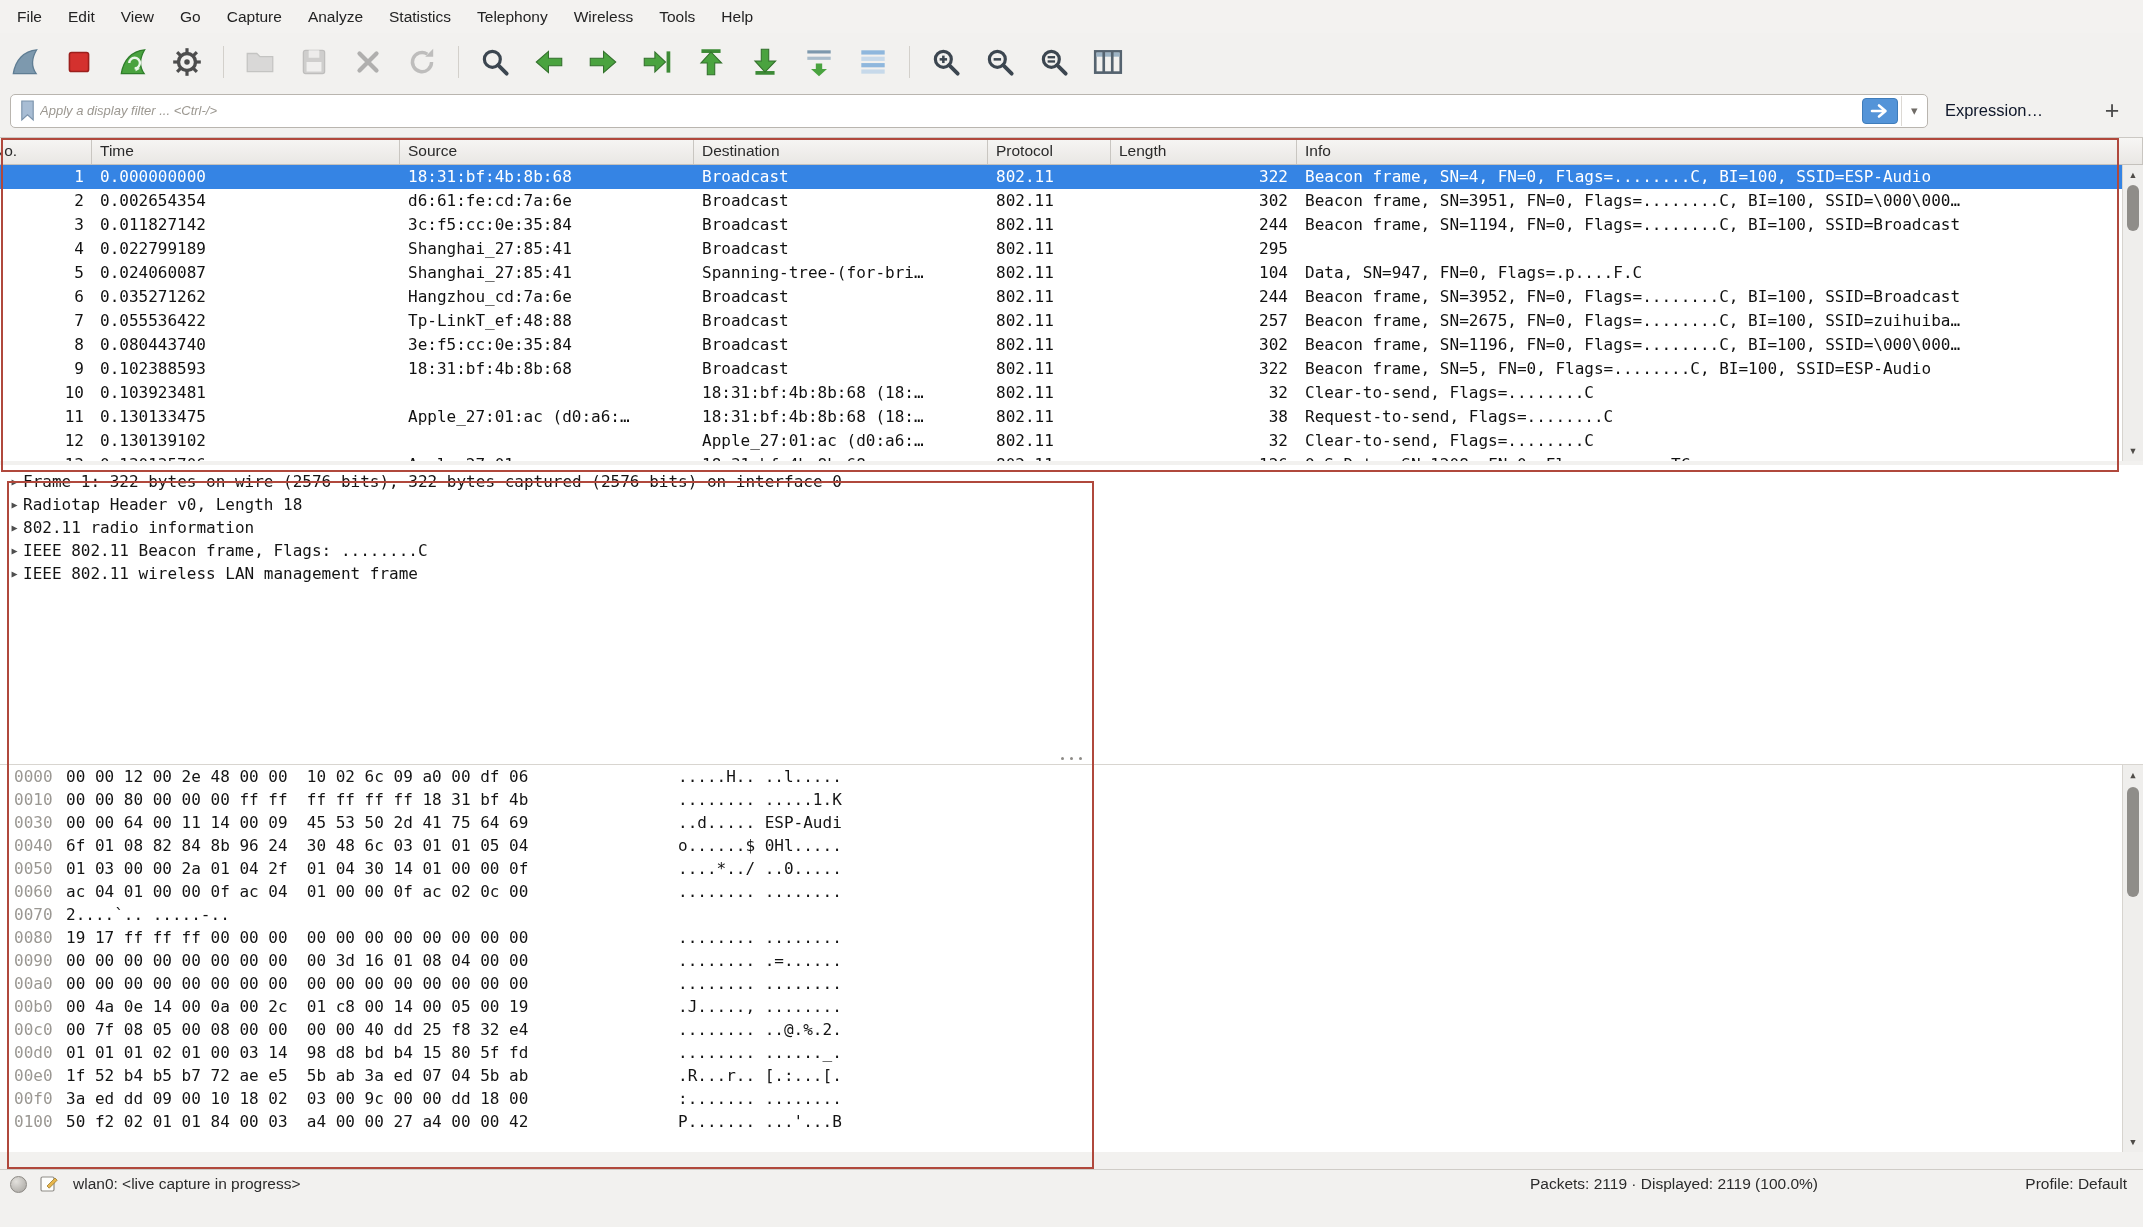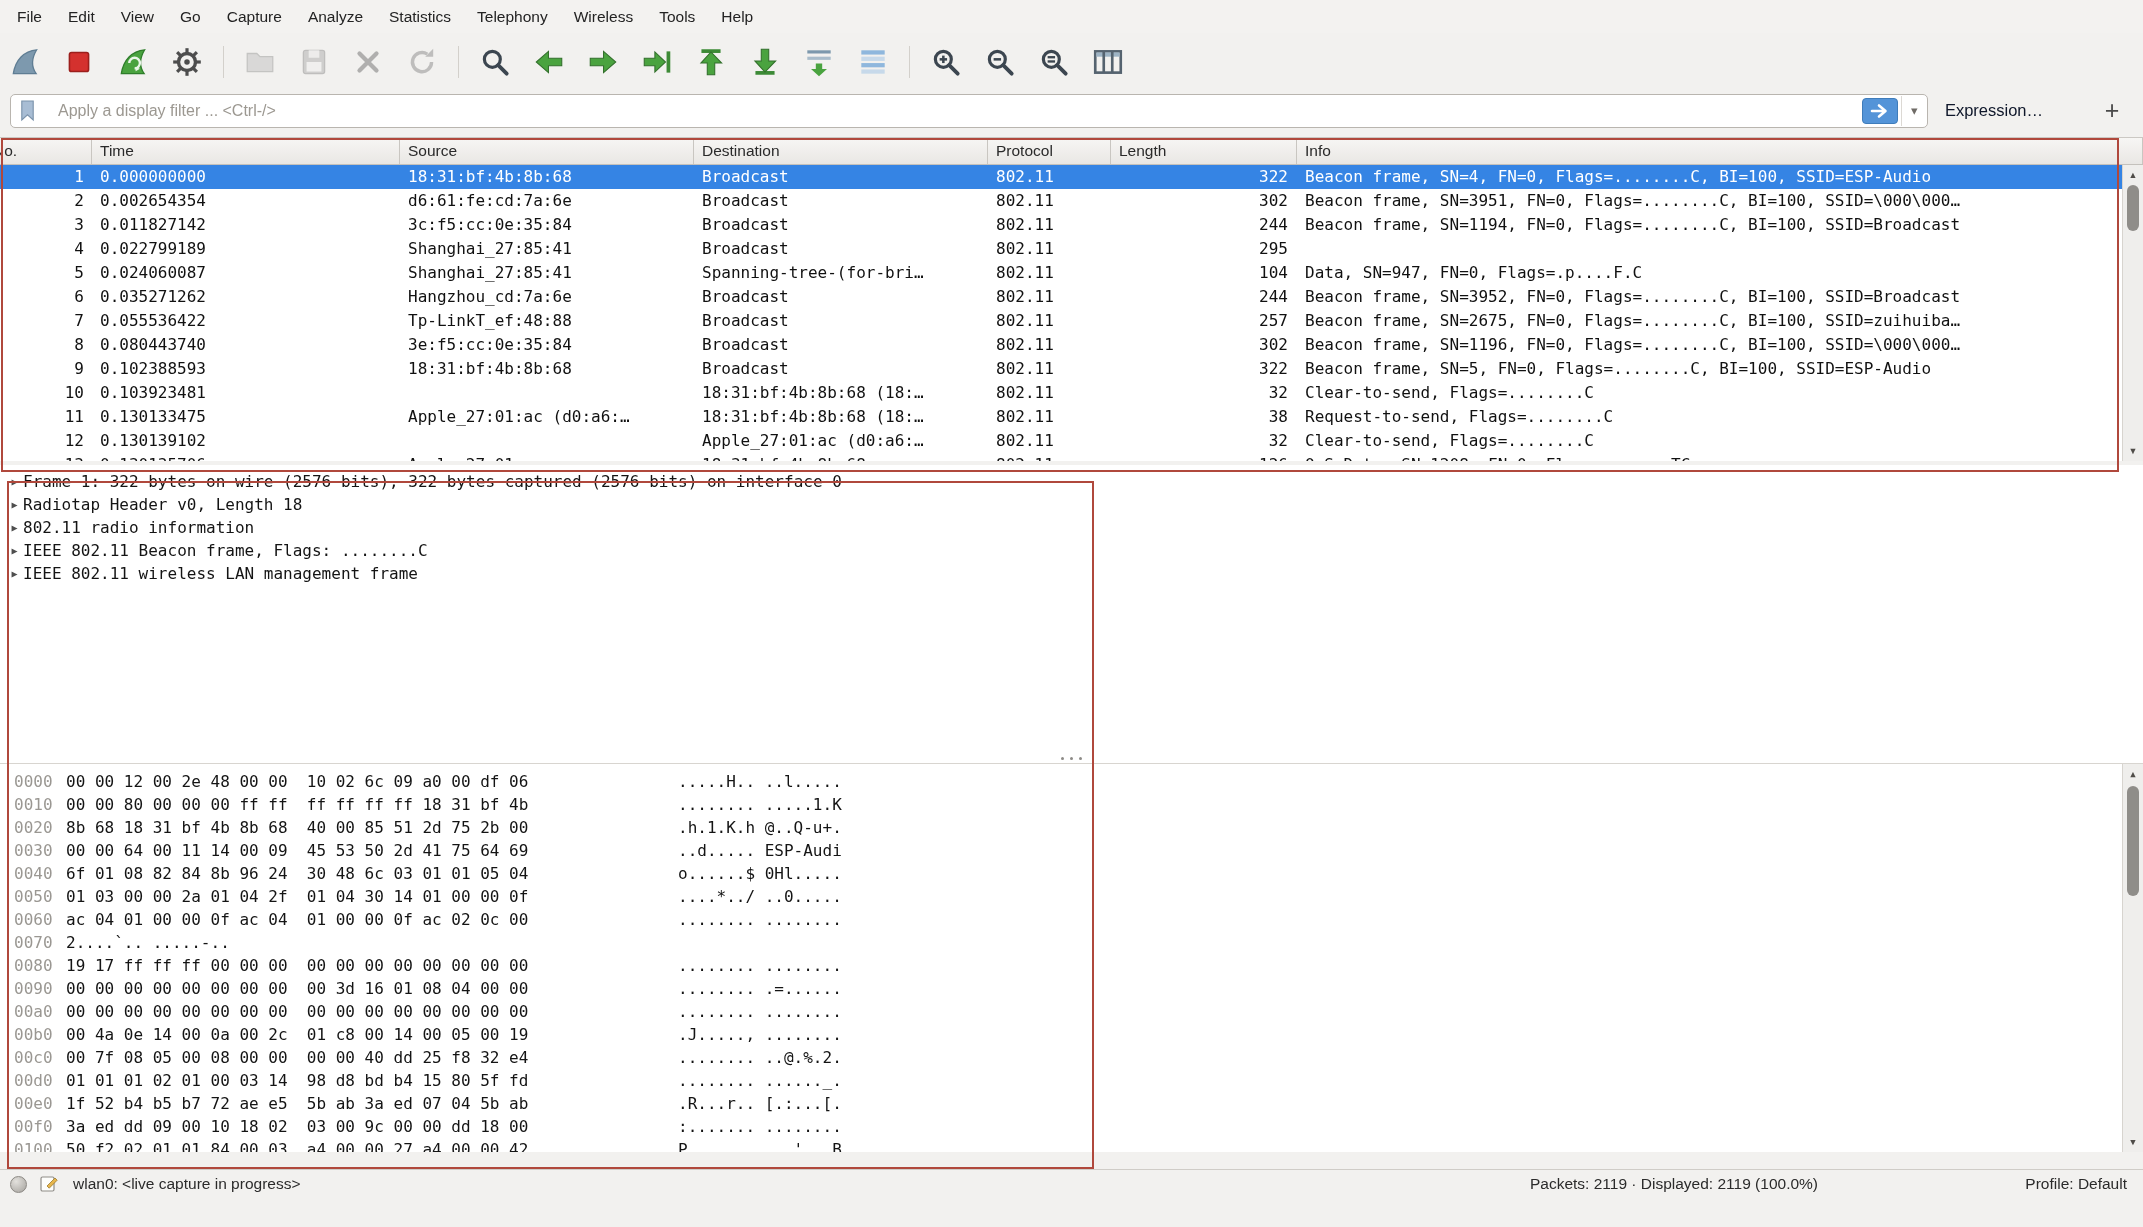--- a/index.html
+++ b/index.html
@@ -14,21 +14,21 @@
   
   .toolbar { height:59px; display:flex; align-items:center; gap:8px; padding:0 2px; }
   .tb-btn { width:46px; height:46px; display:flex; align-items:center; justify-content:center; border-radius:4px; }
   .tb-btn.disabled { opacity:.38; filter:grayscale(1); }
   .tb-sep { width:1px; height:32px; background:#d3d0cb; margin:0 5px; }
 
   
   .filterbar { height:47px; display:flex; align-items:center; padding:0 14px 6px 10px; }
   .filter-field { flex:1; height:34px; background:#fff; border:1px solid #b9b5af; border-radius:5px; display:flex; align-items:center; padding-left:7px; }
   .bm { display:flex; align-items:center; }
-  .placeholder { color:#9c9891; font-size:16px; margin-left:21px; flex:1; white-space:nowrap; overflow:hidden; }
+  .placeholder { color:#9c9891; font-size:13px; margin-left:3px; flex:1; white-space:nowrap; overflow:hidden;font-style:italic; }
   .apply-btn { width:36px; height:26px; background:var(--applyblue,#5494d8); border:1px solid #3f7cba; border-radius:4px; display:flex; align-items:center; justify-content:center; margin-right:3px; flex-shrink:0; }
   .dd-btn { width:26px; height:30px; display:flex; align-items:center; justify-content:center; color:#6f6b66; font-size:13px; border-left:1px solid #dcd9d4; flex-shrink:0; }
   .expression { margin-left:17px; font-size:16.5px; color:#0f172a; white-space:nowrap; }
   .plus-btn { margin-left:52px; font-size:25px; color:#4a4a4a; width:34px; text-align:center; }
 
   
   .packet-list { height:332px; background:#fff; position:relative; display:flex; flex-direction:column; overflow:hidden; }
   .pl-header { height:28px; display:flex; background:linear-gradient(#f7f6f4,#e9e7e4); border-top:1px solid #cbc8c3; border-bottom:1px solid #c4c1bc; font-size:15.5px; color:#2a2a2a; flex-shrink:0; }
   .pl-cell { overflow:hidden; white-space:nowrap; flex-shrink:0; }
   .pl-header .pl-cell { line-height:26px; border-right:1px solid #c9c6c1; padding-left:8px; }
@@ -50,21 +50,21 @@
   
   .detail-pane { height:296px; background:#fff; padding-top:5px; font-family:"DejaVu Sans Mono","Liberation Mono",monospace; font-size:16px; color:#141414; }
   .d-line { height:23px; line-height:23px; display:flex; align-items:center; padding-left:6px; }
   .tri { width:17px; font-size:10px; color:#4e4e4e; text-align:center; flex-shrink:0; }
   .d-text { white-space:pre; }
 
   .splitter { height:10px; background:#fff; display:flex; align-items:center; justify-content:center; gap:6px; }
   .splitter .dot { width:3px; height:3px; border-radius:50%; background:#8d8b87; }
 
   
-  .hex-pane { height:398px; background:#fff; border-top:1px solid #d8d5d0; padding-top:6px; position:relative; font-family:"DejaVu Sans Mono","Liberation Mono",monospace; font-size:16px; overflow:hidden; }
+  .hex-pane { height:398px; background:#fff; border-top:1px solid #d8d5d0; position:relative; font-family:"DejaVu Sans Mono","Liberation Mono",monospace; font-size:16px; overflow:hidden; }
   .hx-row { height:23px; line-height:23px; display:flex; white-space:pre; }
   .hx-off { width:52px; margin-left:14px; color:#9a9792; flex-shrink:0; }
   .hx-bytes { width:612px; color:#141414; flex-shrink:0; }
   .hx-ascii { color:#141414; }
 
   .bottom-gap { height:17px; }
 
   
   .statusbar { height:31px; border-top:1px solid #cfccc7; display:flex; align-items:center; font-size:15.5px; color:#2b2b2b; position:relative; background:#f2f1ef; }
   .st-circle { width:17px; height:17px; border-radius:50%; margin-left:10px; background:radial-gradient(circle at 35% 30%, #e3e1dd, #a5a29d); border:1px solid #8c8984; flex-shrink:0; }
@@ -431,21 +431,20 @@
   <div class="splitter">
     <span class="dot"></span>
       <span class="dot"></span>
       <span class="dot"></span>
   </div>
 
   <div class="hex-pane">
     <div id="hex-rows">
         <div class="hx-row"><span class="hx-off">0000</span><span class="hx-bytes">00 00 12 00 2e 48 00 00  10 02 6c 09 a0 00 df 06</span><span class="hx-ascii">.....H.. ..l.....</span></div>
         <div class="hx-row"><span class="hx-off">0010</span><span class="hx-bytes">00 00 80 00 00 00 ff ff  ff ff ff ff 18 31 bf 4b</span><span class="hx-ascii">........ .....1.K</span></div>
-        <div class="hx-row"><span class="hx-off">0020</span><span class="hx-bytes">8b 68 18 31 bf 4b 8b 68  40 00 85 51 2d 75 2b 00</span><span class="hx-ascii">.h.1.K.h @..Q-u+.</span></div>
         <div class="hx-row"><span class="hx-off">0030</span><span class="hx-bytes">00 00 64 00 11 14 00 09  45 53 50 2d 41 75 64 69</span><span class="hx-ascii">..d..... ESP-Audi</span></div>
         <div class="hx-row"><span class="hx-off">0040</span><span class="hx-bytes">6f 01 08 82 84 8b 96 24  30 48 6c 03 01 01 05 04</span><span class="hx-ascii">o......$ 0Hl.....</span></div>
         <div class="hx-row"><span class="hx-off">0050</span><span class="hx-bytes">01 03 00 00 2a 01 04 2f  01 04 30 14 01 00 00 0f</span><span class="hx-ascii">....*../ ..0.....</span></div>
         <div class="hx-row"><span class="hx-off">0060</span><span class="hx-bytes">ac 04 01 00 00 0f ac 04  01 00 00 0f ac 02 0c 00</span><span class="hx-ascii">........ ........</span></div>
         <div class="hx-row"><span class="hx-off">0070</span><span class="hx-ascii">2....`.. .....-..</span></div>
         <div class="hx-row"><span class="hx-off">0080</span><span class="hx-bytes">19 17 ff ff ff 00 00 00  00 00 00 00 00 00 00 00</span><span class="hx-ascii">........ ........</span></div>
         <div class="hx-row"><span class="hx-off">0090</span><span class="hx-bytes">00 00 00 00 00 00 00 00  00 3d 16 01 08 04 00 00</span><span class="hx-ascii">........ .=......</span></div>
         <div class="hx-row"><span class="hx-off">00a0</span><span class="hx-bytes">00 00 00 00 00 00 00 00  00 00 00 00 00 00 00 00</span><span class="hx-ascii">........ ........</span></div>
         <div class="hx-row"><span class="hx-off">00b0</span><span class="hx-bytes">00 4a 0e 14 00 0a 00 2c  01 c8 00 14 00 05 00 19</span><span class="hx-ascii">.J....., ........</span></div>
         <div class="hx-row"><span class="hx-off">00c0</span><span class="hx-bytes">00 7f 08 05 00 08 00 00  00 00 40 dd 25 f8 32 e4</span><span class="hx-ascii">........ ..@.%.2.</span></div>

